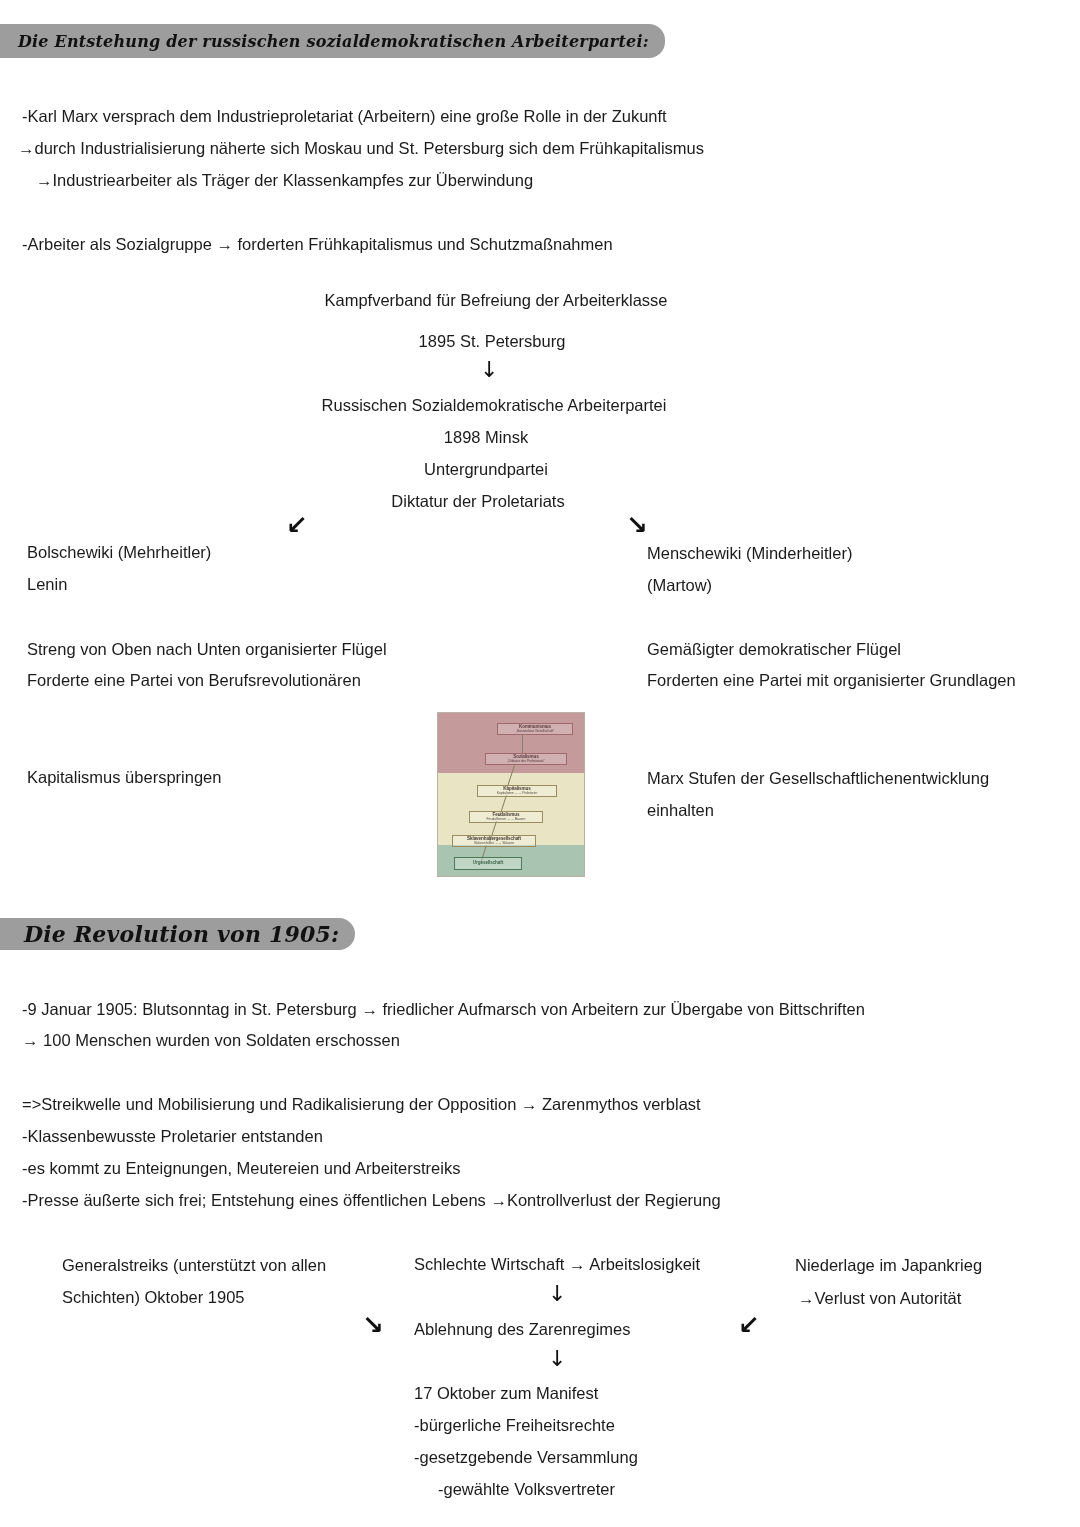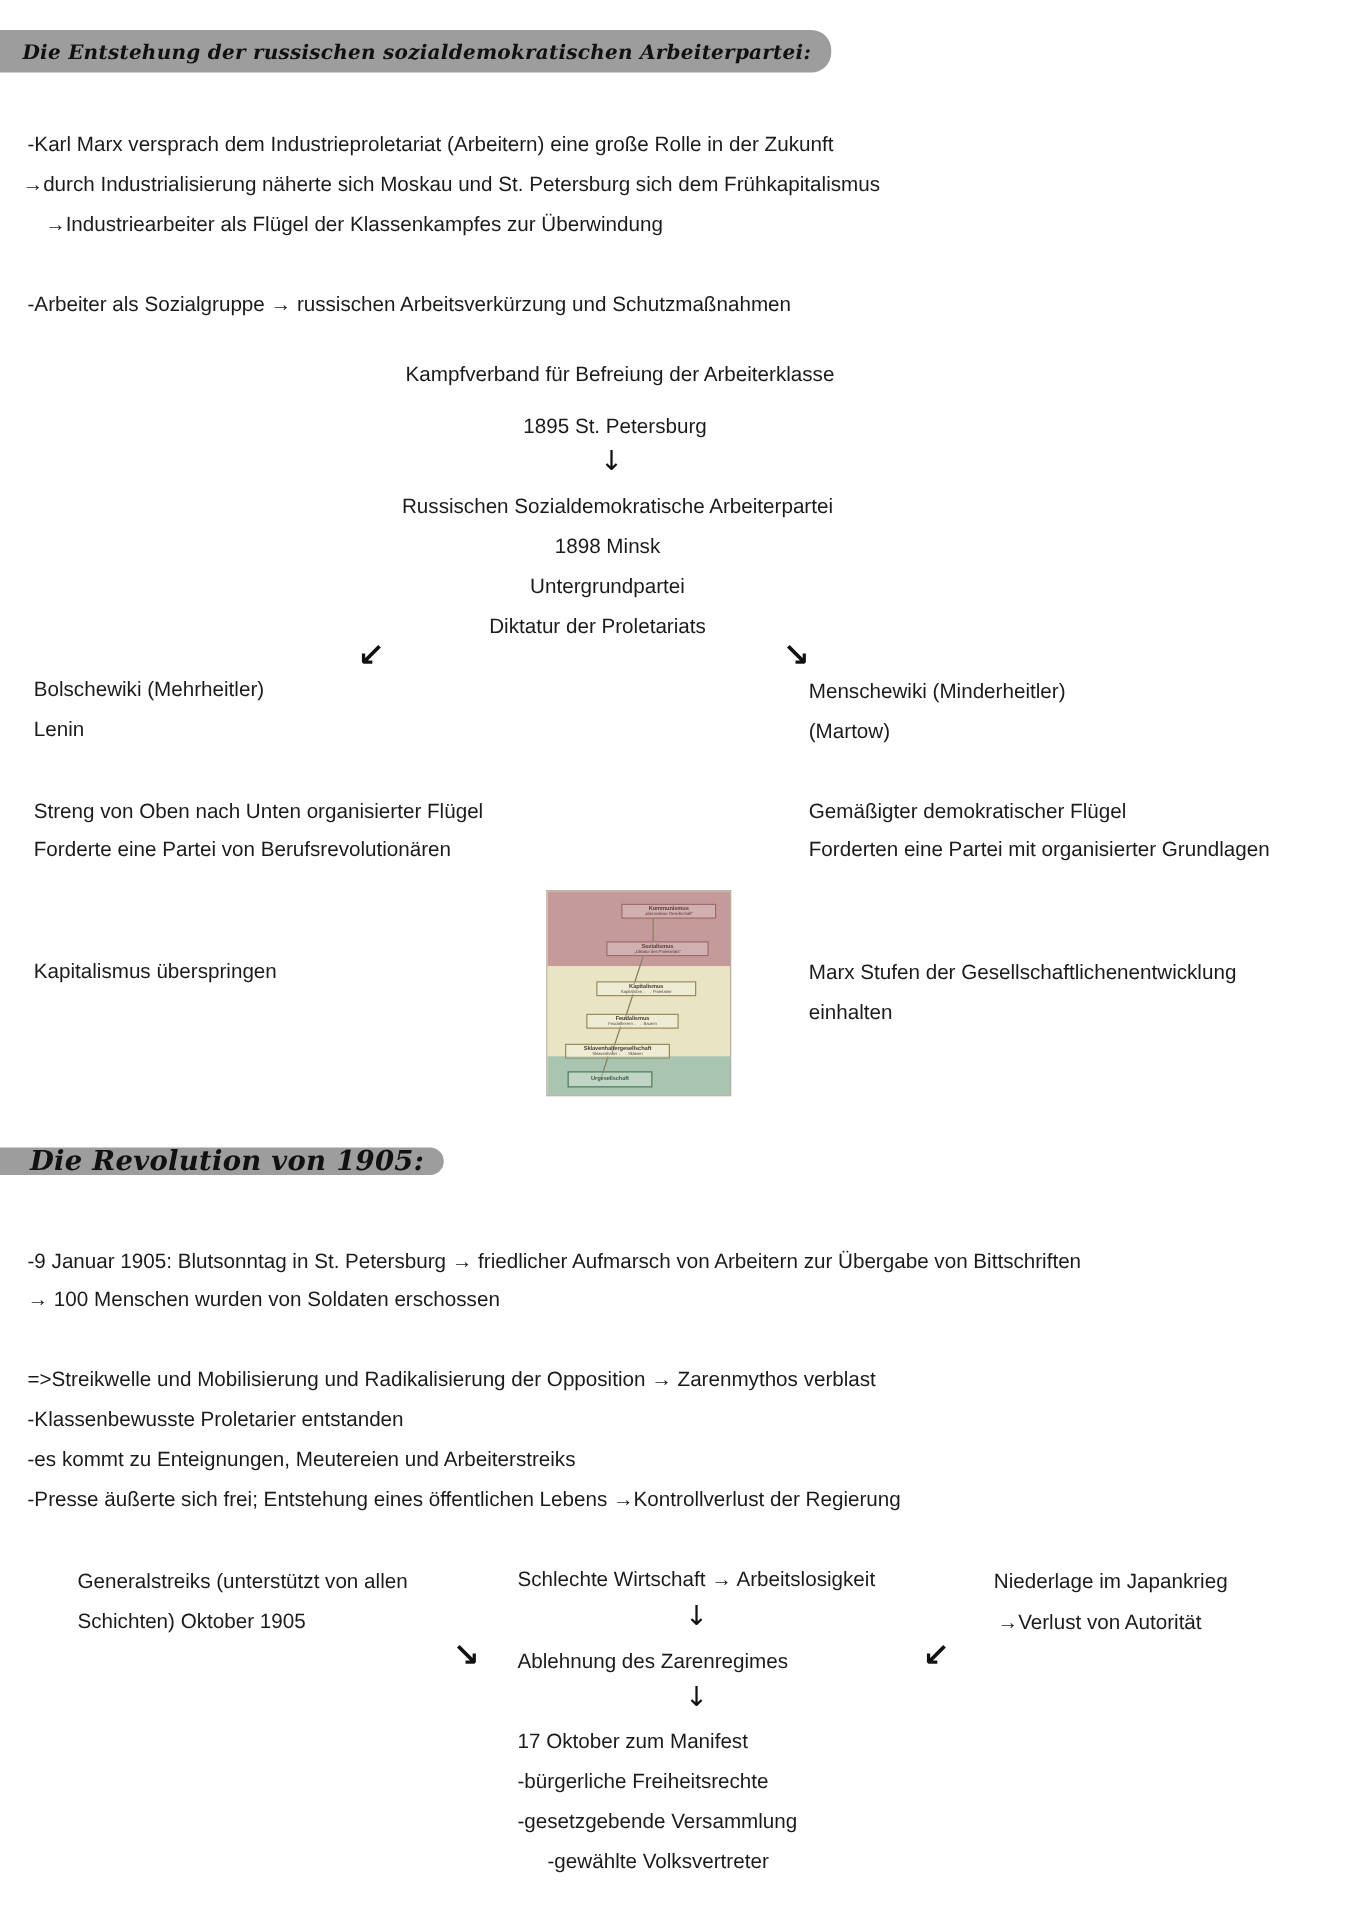--- a/index.html
+++ b/index.html
@@ -34,21 +34,21 @@
     font-weight: bold;
     font-style: italic;
     color: #111111;
     letter-spacing: 0.2px;
     white-space: nowrap;
   }
 
   #heading-1 { left: 0; top: 24px; height: 34px; }
   #heading-1 .heading-text { font-size: 16px; }
 
-  #heading-2 { left: 0; top: 918px; height: 22px; padding-left: 24px; }
+  #heading-2 { left: 0; top: 918px; height: 32px; padding-left: 24px; }
   #heading-2 .heading-text { font-size: 22px; }
 
   
   .txt {
     position: absolute;
     font-size: 16.5px;
     line-height: 1.5;
     color: #1b1b1b;
     white-space: nowrap;
   }
@@ -137,22 +137,22 @@
 </style>
 </head>
 <body>
 
 <div class="heading-bar" id="heading-1">
   <span class="heading-text">Die Entstehung der russischen sozialdemokratischen Arbeiterpartei:</span>
 </div>
 
 <div class="txt" style="left:22px; top:104px;">-Karl Marx versprach dem Industrieproletariat (Arbeitern) eine große Rolle in der Zukunft</div>
 <div class="txt" style="left:18px; top:136px;">→durch Industrialisierung näherte sich Moskau und St. Petersburg sich dem Frühkapitalismus</div>
-<div class="txt" style="left:36px; top:168px;">→Industriearbeiter als Flügel der Klassenkampfes zur Überwindung</div>
-<div class="txt" style="left:22px; top:232px;">-Arbeiter als Sozialgruppe → russischen Arbeitsverkürzung und Schutzmaßnahmen</div>
+<div class="txt" style="left:36px; top:168px;">→Industriearbeiter als Träger der Klassenkampfes zur Überwindung</div>
+<div class="txt" style="left:22px; top:232px;">-Arbeiter als Sozialgruppe → forderten Frühkapitalismus und Schutzmaßnahmen</div>
 
 <div class="txt center" style="left:496px; top:288px;">Kampfverband für Befreiung der Arbeiterklasse</div>
 <div class="txt center" style="left:492px; top:329px;">1895 St. Petersburg</div>
 <div class="arrow" style="left:480px; top:359px;">↓</div>
 <div class="txt center" style="left:494px; top:393px;">Russischen Sozialdemokratische Arbeiterpartei</div>
 <div class="txt center" style="left:486px; top:425px;">1898 Minsk</div>
 <div class="txt center" style="left:486px; top:457px;">Untergrundpartei</div>
 <div class="txt center" style="left:478px; top:489px;">Diktatur der Proletariats</div>
 
 <div class="arrow diag" style="left:286px; top:512px;">↙</div>

